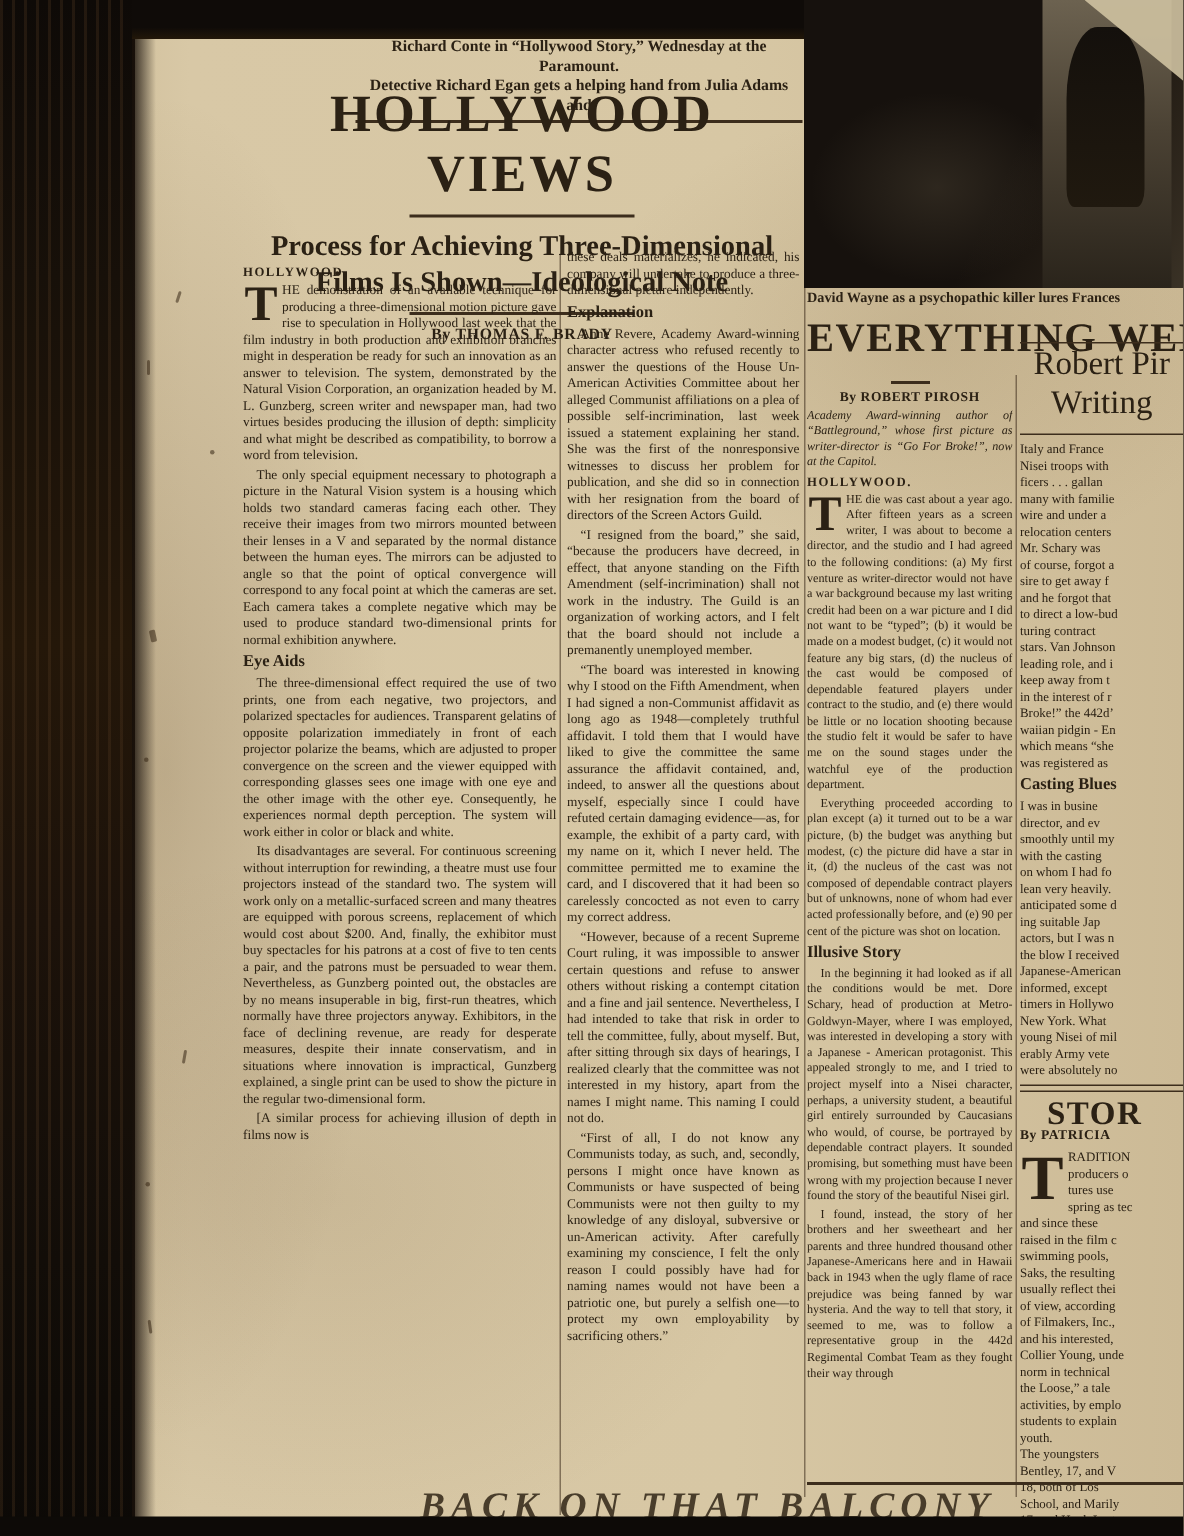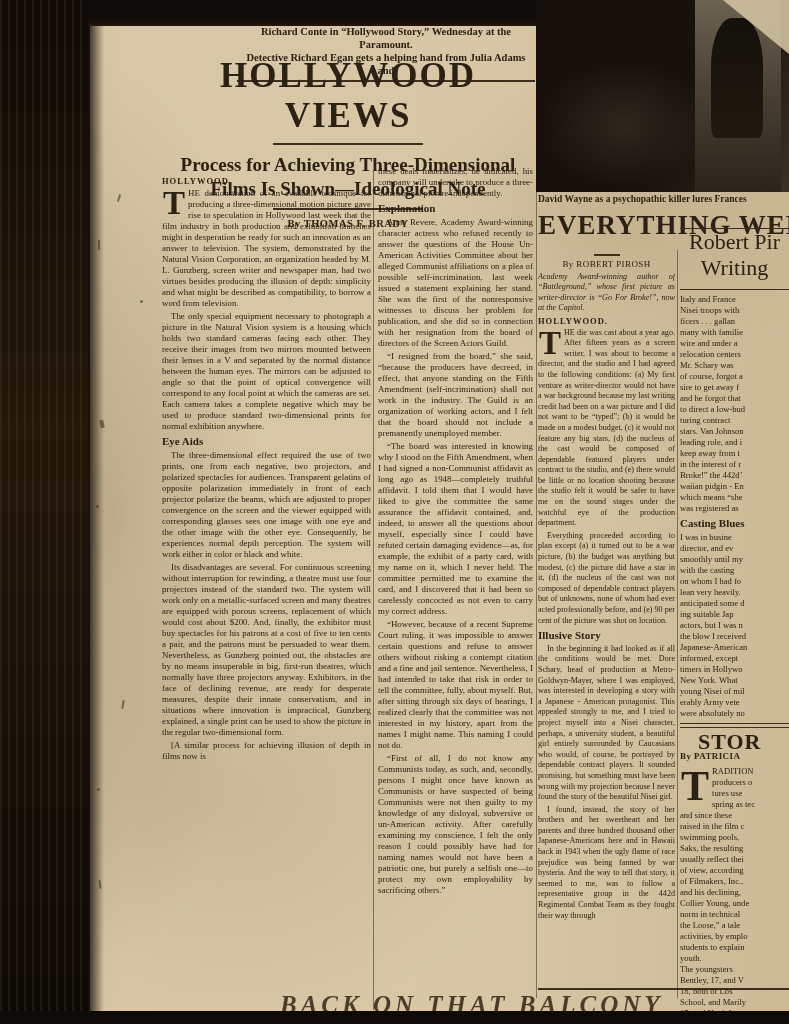--- a/index.html
+++ b/index.html
@@ -54,21 +54,21 @@
   .vrule{position:absolute;width:1px;background:rgba(58,42,25,.55);}
   .r1{left:373px;top:170px;height:840px;}
   .r2{left:536px;top:192px;height:806px;}
   .r3{left:677px;top:250px;height:748px;}
   
   .photo-caption{position:absolute;left:538px;top:194px;width:286px;font-weight:bold;font-size:9.5px;
     white-space:nowrap;overflow:hidden;}
   .a2-title{position:absolute;left:538px;top:210px;width:251px;font-size:27px;font-weight:bold;
     letter-spacing:1px;white-space:nowrap;overflow:hidden;}
   .mini-rule{width:26px;height:2px;background:#3c2d1c;margin:2px auto 3px;}
-  .byline2{text-align:center;font-weight:normal;font-size:9px;letter-spacing:.4px;margin-bottom:2px;}
+  .byline2{text-align:center;font-weight:bold;font-size:9px;letter-spacing:.4px;margin-bottom:2px;}
   .intro{font-style:italic;text-indent:0 !important;}
   
   .rp-box{border-bottom:1.5px solid #3c2d1c;border-top:1.5px solid #3c2d1c;padding:0 0 8px;
     text-align:center;margin-bottom:4px;}
   .rp1,.rp2{font-size:22px;line-height:26px;white-space:nowrap;}
   .frags{overflow:hidden;}
   .frag{white-space:nowrap;overflow:hidden;}
   .frags.inset{margin-left:30px;}
   .double-rule{border-top:1px solid #3c2d1c;border-bottom:1px solid #3c2d1c;height:3px;margin:4px 0 8px;width:100%;}
   .a3-title{font-size:22px;font-weight:bold;letter-spacing:1px;white-space:nowrap;margin:2px 0 4px 18px;}
@@ -221,21 +221,21 @@
         </div>
     </div>
     <div class="frags">
         <div class="frag">and since these</div>
         <div class="frag">raised in the film c</div>
         <div class="frag">swimming pools,</div>
         <div class="frag">Saks, the resulting</div>
         <div class="frag">usually reflect thei</div>
         <div class="frag">of view, according</div>
         <div class="frag">of Filmakers, Inc.,</div>
-        <div class="frag">and his declining,</div>
+        <div class="frag">and his interested,</div>
         <div class="frag">Collier Young, unde</div>
         <div class="frag">norm in technical</div>
         <div class="frag">the Loose,” a tale</div>
         <div class="frag">activities, by emplo</div>
         <div class="frag">students to explain</div>
         <div class="frag">youth.</div>
         <div class="frag">The youngsters</div>
         <div class="frag">Bentley, 17, and V</div>
         <div class="frag">18, both of Los</div>
         <div class="frag">School, and Marily</div>

